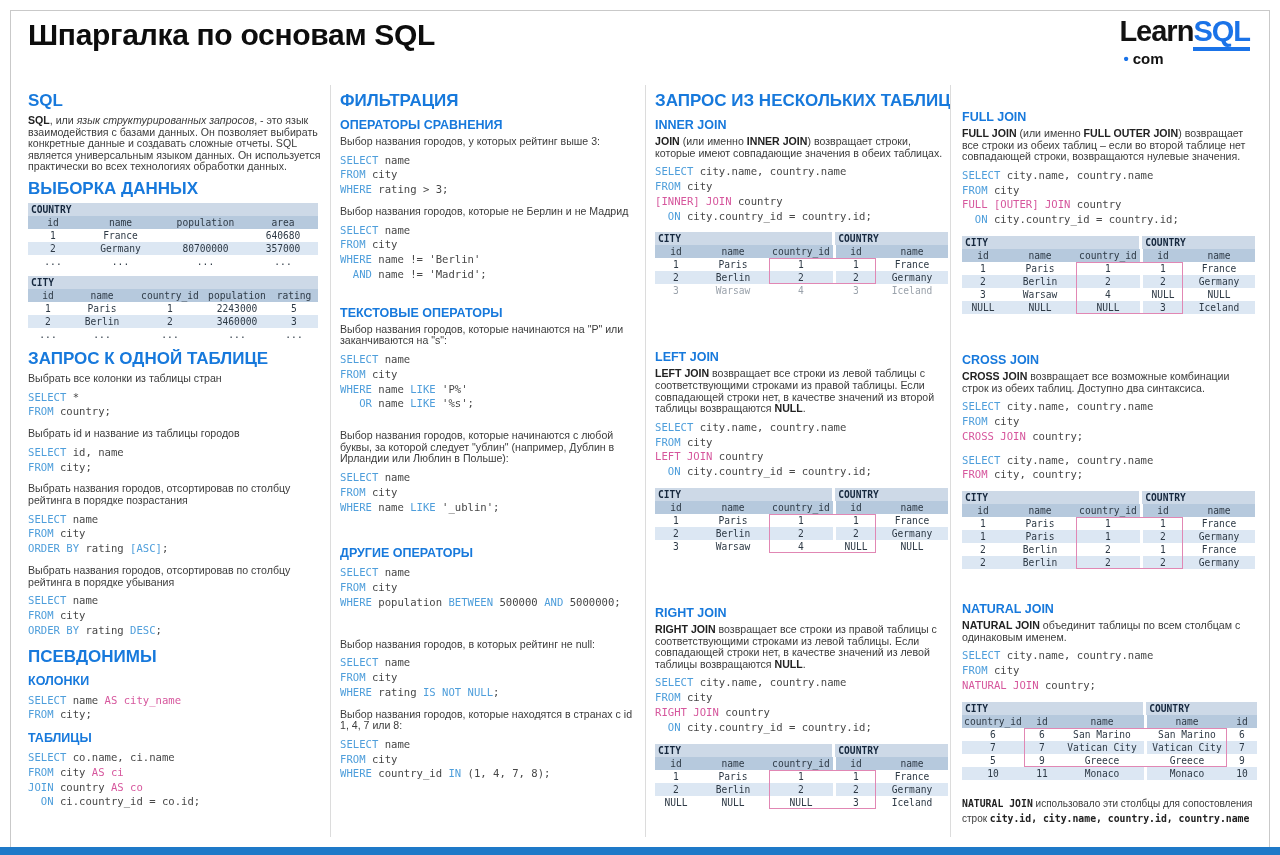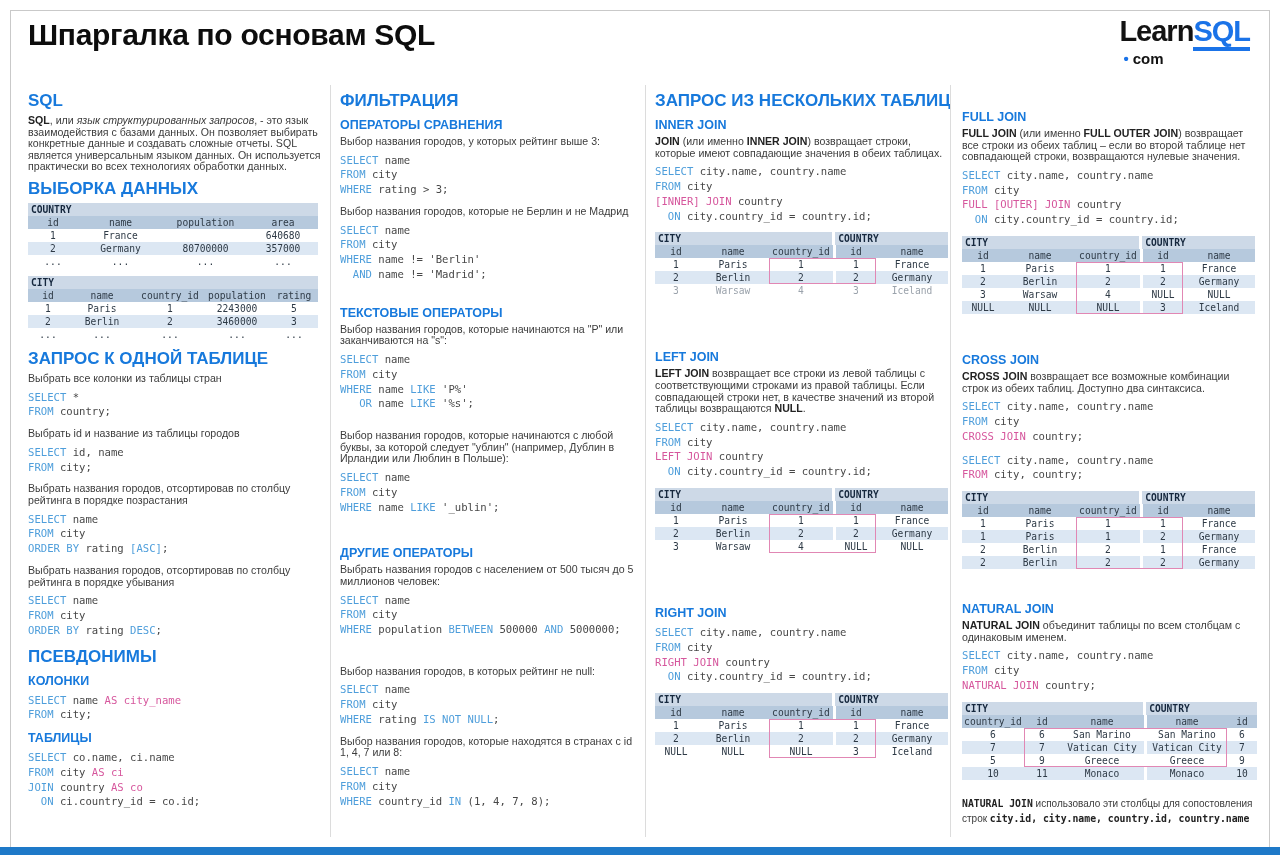--- a/index.html
+++ b/index.html
@@ -154,21 +154,20 @@
       <div class="code"><div class="cl"><span class="k">SELECT</span><span> name</span></div><div class="cl"><span class="k">FROM</span><span> city</span></div><div class="cl"><span class="k">WHERE</span><span> name != 'Berlin'</span></div><div class="cl"><span class="k">  AND</span><span> name != 'Madrid';</span></div></div>
       <div style="height: 8px;"></div>
       <div class="h3">ТЕКСТОВЫЕ ОПЕРАТОРЫ</div>
       <div class="p"><span>Выбор названия городов, которые начинаются на "P" или заканчиваются на "s":</span></div>
       <div class="code"><div class="cl"><span class="k">SELECT</span><span> name</span></div><div class="cl"><span class="k">FROM</span><span> city</span></div><div class="cl"><span class="k">WHERE</span><span> name </span><span class="k">LIKE</span><span> 'P%'</span></div><div class="cl"><span class="k">   OR</span><span> name </span><span class="k">LIKE</span><span> '%s';</span></div></div>
       <div style="height: 6px;"></div>
       <div class="p"><span>Выбор названия городов, которые начинаются с любой буквы, за которой следует "ублин" (например, Дублин в Ирландии или Люблин в Польше):</span></div>
       <div class="code"><div class="cl"><span class="k">SELECT</span><span> name</span></div><div class="cl"><span class="k">FROM</span><span> city</span></div><div class="cl"><span class="k">WHERE</span><span> name </span><span class="k">LIKE</span><span> '_ublin';</span></div></div>
       <div style="height: 16px;"></div>
       <div class="h3">ДРУГИЕ ОПЕРАТОРЫ</div>
-      <div class="p"><span>Выбрать названия городов с населением от 500 тысяч до 5 миллионов человек:</span></div>
       <div class="code"><div class="cl"><span class="k">SELECT</span><span> name</span></div><div class="cl"><span class="k">FROM</span><span> city</span></div><div class="cl"><span class="k">WHERE</span><span> population </span><span class="k">BETWEEN</span><span> 500000 </span><span class="k">AND</span><span> 5000000;</span></div></div>
       <div style="height: 16px;"></div>
       <div class="p"><span>Выбор названия городов, в которых рейтинг не null:</span></div>
       <div class="code"><div class="cl"><span class="k">SELECT</span><span> name</span></div><div class="cl"><span class="k">FROM</span><span> city</span></div><div class="cl"><span class="k">WHERE</span><span> rating </span><span class="k">IS NOT NULL</span><span>;</span></div></div>
       <div class="p"><span>Выбор названия городов, которые находятся в странах с id 1, 4, 7 или 8:</span></div>
       <div class="code"><div class="cl"><span class="k">SELECT</span><span> name</span></div><div class="cl"><span class="k">FROM</span><span> city</span></div><div class="cl"><span class="k">WHERE</span><span> country_id </span><span class="k">IN</span><span> (1, 4, 7, 8);</span></div></div>
     </div>
     <div class="col" style="left: 655px; width: 290px;">
       <div class="h2">ЗАПРОС ИЗ НЕСКОЛЬКИХ ТАБЛИЦ</div>
       <div class="h3">INNER JOIN</div>
@@ -253,20 +252,21 @@
           <div class="cell" style="width: 72px;">Warsaw</div>
           <div class="cell" style="width: 64px;">4</div>
           <div class="gapcell"></div>
           <div class="cell" style="width: 40px;">NULL</div>
           <div class="cell" style="width: 72px;">NULL</div>
         </div>
         <div class="hlbox" style="left: 114px; width: 105px; top: 26px; height: 37px;"></div>
       </div>
       <div style="height: 38px;"></div>
       <div class="h3">RIGHT JOIN</div>
+      <div class="p"><span class="b">RIGHT JOIN</span><span> возвращает все строки из правой таблицы с соответствующими строками из левой таблицы. Если совпадающей строки нет, в качестве значений из левой таблицы возвращаются </span><span class="b">NULL</span><span>.</span></div>
       <div class="code"><div class="cl"><span class="k">SELECT</span><span> city.name, country.name</span></div><div class="cl"><span class="k">FROM</span><span> city</span></div><div class="cl"><span class="m">RIGHT JOIN</span><span> country</span></div><div class="cl"><span class="k">  ON</span><span> city.country_id = country.id;</span></div></div>
       <div class="tbl" style="width: 293px;">
         <div class="trow">
           <div class="cell ttl" style="width: 178px;">CITY</div>
           <div class="gapcell"></div>
           <div class="cell ttl" style="width: 112px;">COUNTRY</div>
         </div>
         <div class="trow hdr">
           <div class="cell" style="width: 42px;">id</div>
           <div class="cell" style="width: 72px;">name</div>

